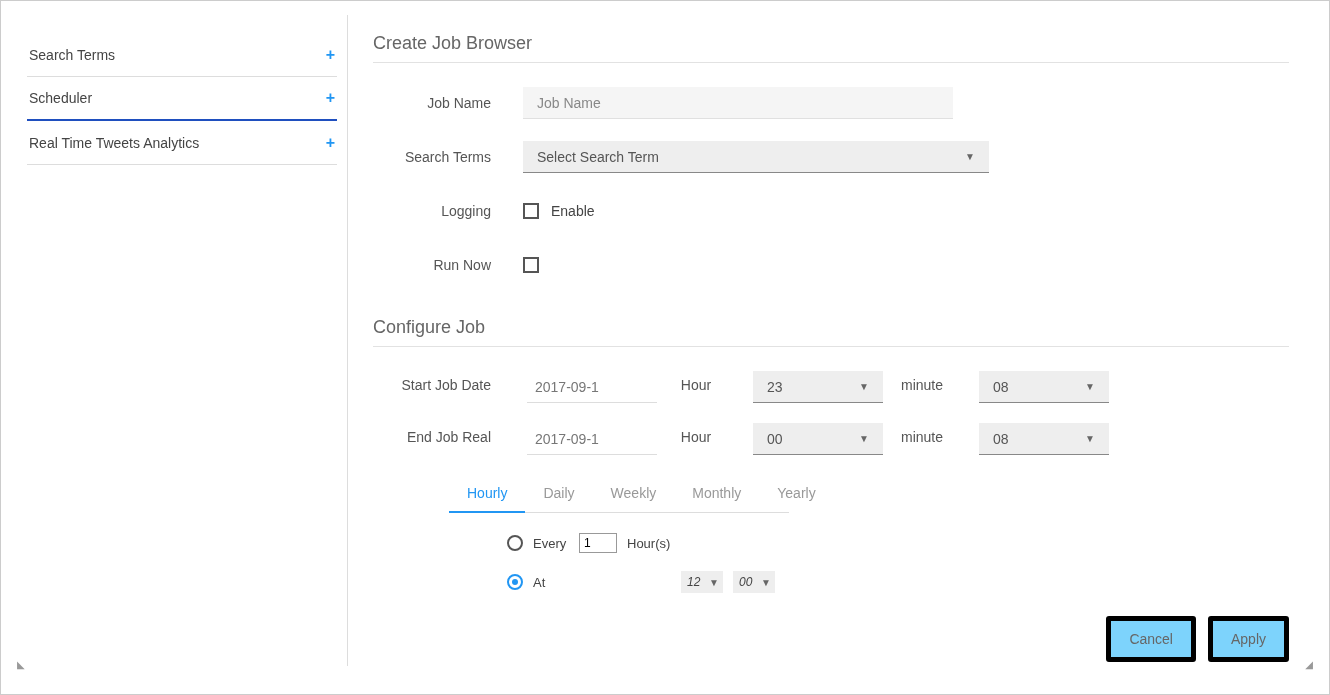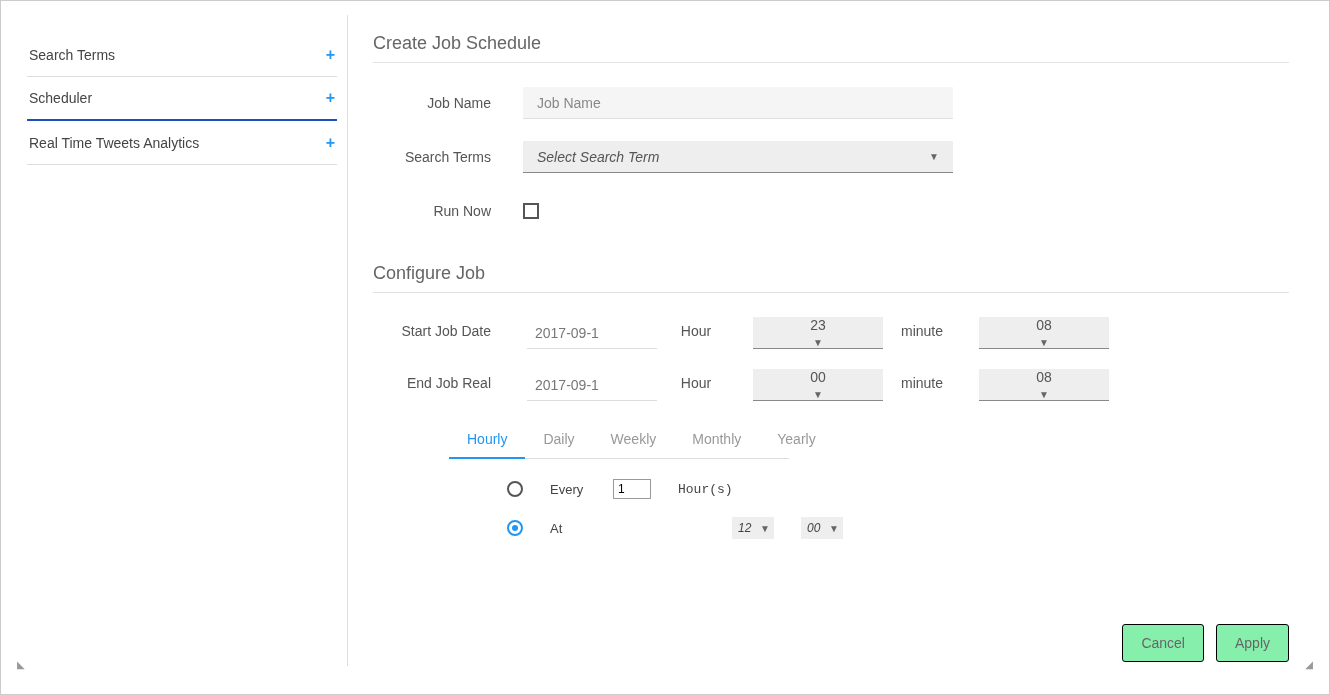--- a/index.html
+++ b/index.html
@@ -93,22 +93,22 @@
     align-items: center;
     justify-content: space-between;
     height: 32px;
     background: #eeeeee;
     border-bottom: 1px solid #888;
     padding: 0 14px;
     cursor: pointer;
     font-size: 14px;
     color: #555;
   }
-  .select-wrap.wide { width: 430px; font-style: italic; }
-  .select-wrap.narrow { width: 130px; flex-direction: column; }
+  .select-wrap.wide { width: 466px; }
+  .select-wrap.narrow { width: 130px; }
   .caret {
     font-size: 10px;
     color: #666;
   }
   .checkbox {
     width: 16px;
     height: 16px;
     border: 2px solid #555;
     display: inline-block;
     vertical-align: middle;
@@ -173,21 +173,21 @@
     border-bottom: 2px solid #2196f3;
   }
   .recur {
     margin-left: 134px;
     margin-top: 20px;
   }
   .recur-row {
     display: flex;
     align-items: center;
     margin-bottom: 18px;
-    gap: 27px;
+    gap: 10px;
   }
   .radio {
     width: 16px;
     height: 16px;
     border: 2px solid #555;
     border-radius: 50%;
     display: inline-block;
     position: relative;
     cursor: pointer;
   }
@@ -230,22 +230,22 @@
     font-style: italic;
   }
   .footer {
     position: absolute;
     right: 40px;
     bottom: 32px;
     display: flex;
     gap: 12px;
   }
   .btn {
-    border: 1px solid #000000;
-    background: #86efac;
+    border: 5px solid #000000;
+    background: #7dd3fc;
     color: #666;
     padding: 10px 18px;
     font-size: 14px;
     border-radius: 3px;
     cursor: pointer;
   }
   .corner-dot {
     position: absolute;
     font-size: 10px;
     color: #999;
@@ -268,35 +268,40 @@
     </div>
     <div class="sidebar-item">
       <span>Real Time Tweets Analytics</span>
       <span class="plus-icon">+</span>
     </div>
   </div>
 
   <div class="divider"></div>
 
   <div class="main">
-    <div class="section-title">Create Job Schedule</div>
+    <div class="section-title">Create Job Browser</div>
 
     <div class="form-row">
       <div class="form-label">Job Name</div>
       <input class="text-input" type="text" placeholder="Job Name" style="">
     </div>
 
     <div class="form-row">
       <div class="form-label">Search Terms</div>
       <div class="select-wrap wide">
         <span>Select Search Term</span>
         <span class="caret">▼</span>
       </div>
     </div>
 
+    <div class="form-row">
+      <div class="form-label">Logging</div>
+      <span class="checkbox"></span>
+      <span class="check-label">Enable</span>
+    </div>
 
     <div class="form-row">
       <div class="form-label">Run Now</div>
       <span class="checkbox"></span>
     </div>
 
     <div class="section2">
       <div class="section-title">Configure Job</div>
 
       <div class="dt-row">
@@ -335,21 +340,21 @@
         <div class="tab">Weekly</div>
         <div class="tab">Monthly</div>
         <div class="tab">Yearly</div>
       </div>
 
       <div class="recur">
         <div class="recur-row">
           <span class="radio"></span>
           <span class="recur-text">Every</span>
           <input class="tiny-input" type="text" value="1" style="">
-          <span style="font-size:13px;font-family:Liberation Mono, monospace;">Hour(s)</span>
+          <span style="font-size:13px;">Hour(s)</span>
         </div>
         <div class="recur-row">
           <span class="radio selected"></span>
           <span class="recur-text">At</span>
           <span class="recur-gap"></span>
           <span class="mini-select">
             <span>12</span>
             <span class="caret">▼</span>
           </span>
           <span class="mini-select">

